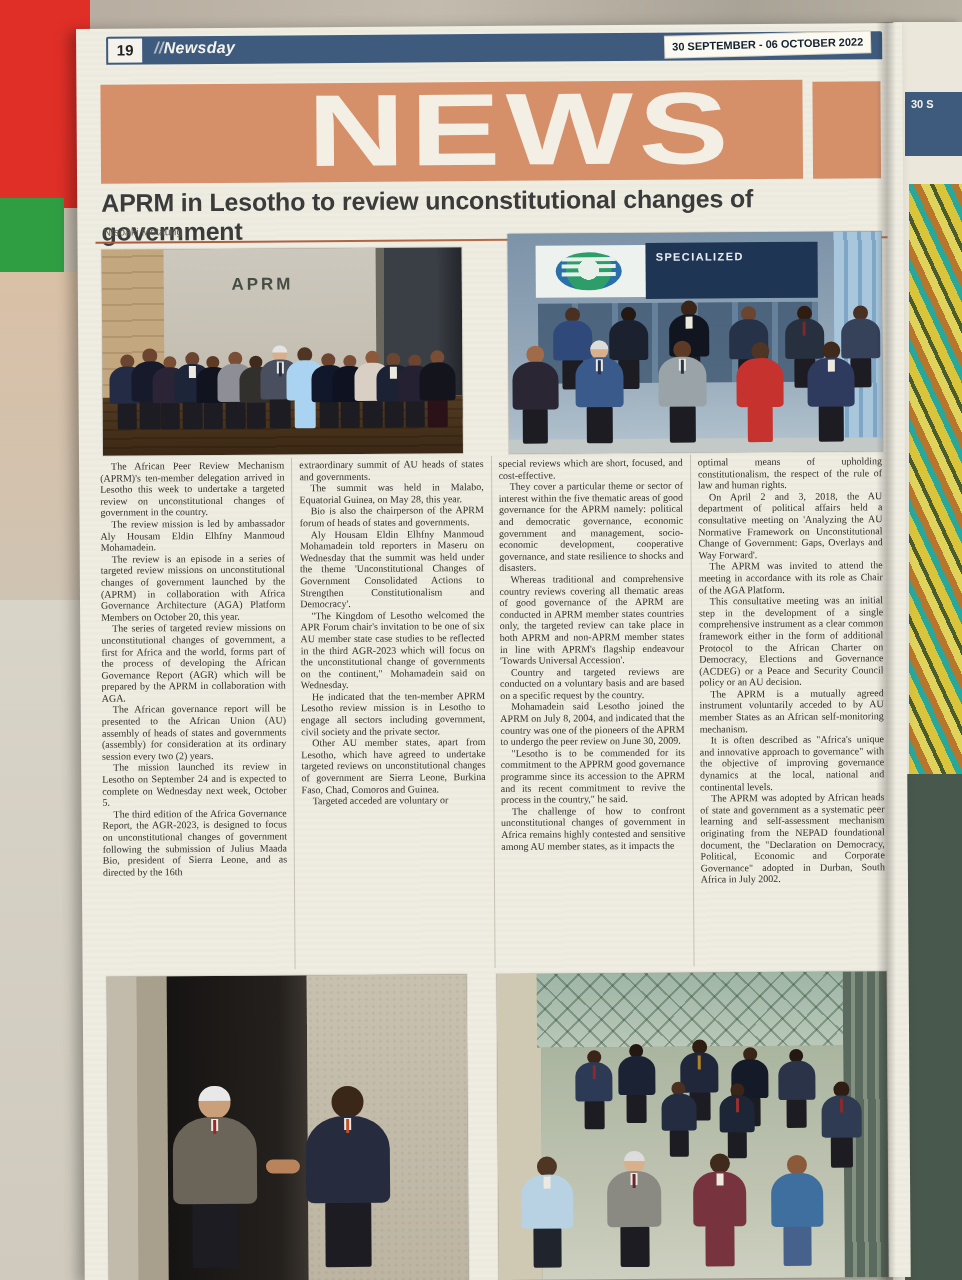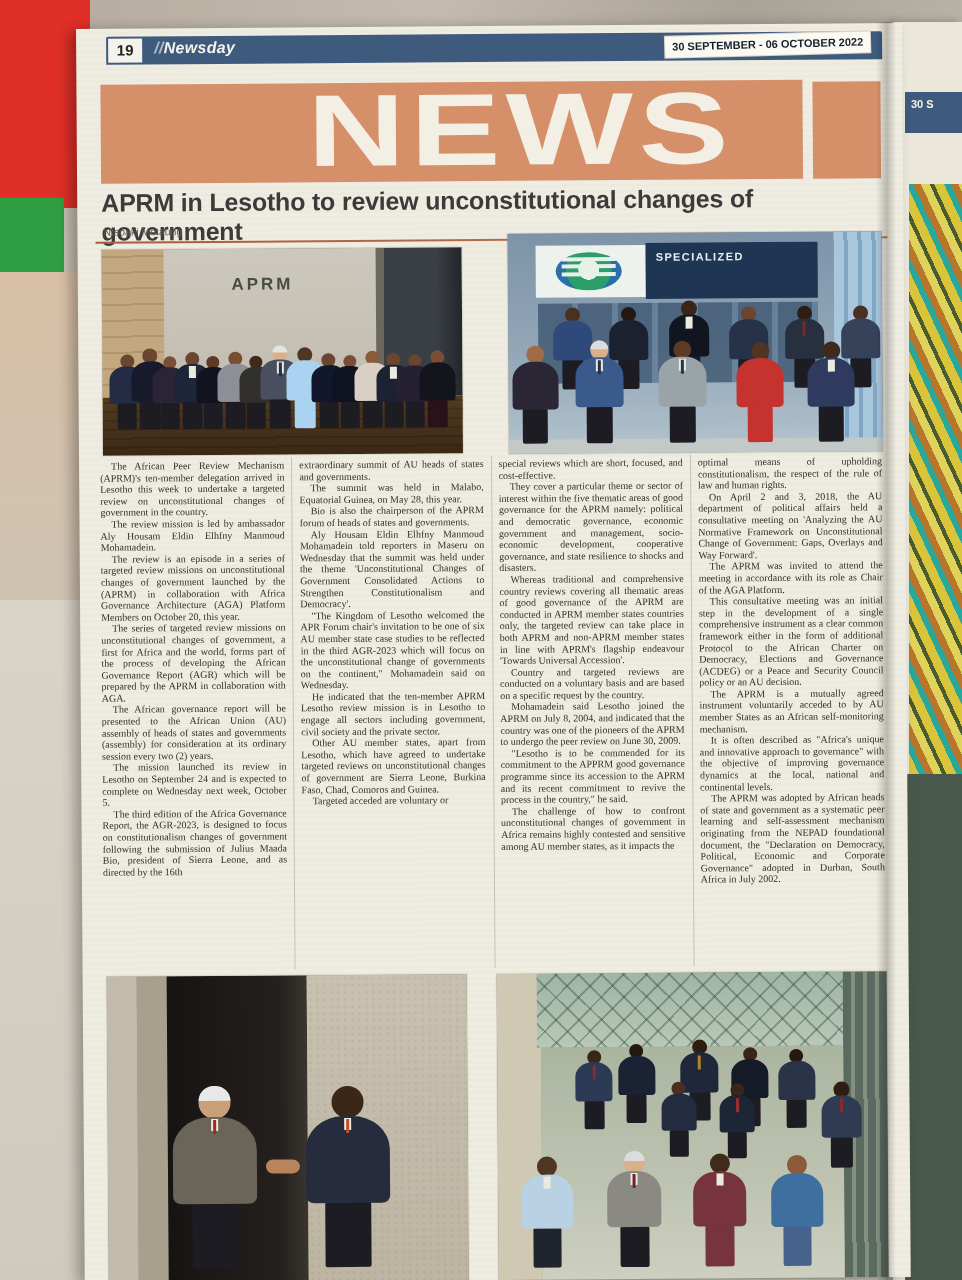--- a/index.html
+++ b/index.html
@@ -7,21 +7,21 @@
 
   
   .bg-red{position:absolute;left:0;top:0;width:90px;height:208px;background:#e02f27;}
   .bg-green{position:absolute;left:0;top:198px;width:64px;height:78px;background:#2f9e43;}
   .bg-skin{position:absolute;left:0;top:272px;width:86px;height:330px;background:linear-gradient(#d9c0a6,#cfc3b2);}
   .bg-left-lower{position:absolute;left:0;top:600px;width:86px;height:680px;background:linear-gradient(#d9d4c8,#cfcabd);}
   .bg-topstrip{position:absolute;left:86px;top:0;width:876px;height:30px;background:linear-gradient(90deg,#b7ada0,#c3bcae 40%,#a9a296 75%,#b8b2a4);}
 
   
   .next-page{position:absolute;left:893px;top:22px;width:69px;height:1258px;background:#ebe8db;box-shadow:-4px 0 8px rgba(0,0,0,.28);}
-  .next-page .np-bar{position:absolute;left:12px;top:70px;width:57px;height:41px;background:#3e5a7d;color:#f2f1ea;font-weight:bold;font-size:11px;padding-top:6px;padding-left:6px;box-sizing:border-box;}
+  .next-page .np-bar{position:absolute;left:12px;top:70px;width:57px;height:64px;background:#3e5a7d;color:#f2f1ea;font-weight:bold;font-size:11px;padding-top:6px;padding-left:6px;box-sizing:border-box;}
   .next-page .np-art{position:absolute;left:16px;top:162px;width:53px;height:590px;
      background:repeating-linear-gradient(65deg,#d9c43a 0 9px,#2aa79b 9px 15px,#b8762c 15px 22px,#e0d35c 22px 30px,#4a5b2e 30px 34px);}
   .next-page .np-dark{position:absolute;left:12px;top:752px;width:57px;height:528px;background:#49584c;}
   .page-crease{position:absolute;left:876px;top:22px;width:20px;height:1258px;background:linear-gradient(90deg,rgba(0,0,0,0) 0,rgba(0,0,0,.22) 55%,rgba(0,0,0,0) 100%);z-index:5;}
 
   
   .sheet{position:absolute;left:76px;top:26px;width:826px;height:1254px;background:#efece1;
     box-shadow:-7px 2px 14px rgba(0,0,0,.30);transform:rotate(-0.4deg);transform-origin:50% 0;}
   .sheet:before{content:"";position:absolute;inset:0;background:repeating-linear-gradient(0deg,rgba(0,0,0,.012) 0 3px,rgba(255,255,255,.012) 3px 6px);pointer-events:none;}
 
@@ -332,21 +332,21 @@
       </div>
 
     <div class="cols">
         <div class="col">
           <p>The African Peer Review Mechanism (APRM)'s ten-member delegation arrived in Lesotho this week to undertake a targeted review on unconstitutional changes of government in the country.</p>
           <p>The review mission is led by ambassador Aly Housam Eldin Elhfny Manmoud Mohamadein.</p>
           <p>The review is an episode in a series of targeted review missions on unconstitutional changes of government launched by the (APRM) in collaboration with Africa Governance Architecture (AGA) Platform Members on October 20, this year.</p>
           <p>The series of targeted review missions on unconstitutional changes of government, a first for Africa and the world, forms part of the process of developing the African Governance Report (AGR) which will be prepared by the APRM in collaboration with AGA.</p>
           <p>The African governance report will be presented to the African Union (AU) assembly of heads of states and governments (assembly) for consideration at its ordinary session every two (2) years.</p>
           <p>The mission launched its review in Lesotho on September 24 and is expected to complete on Wednesday next week, October 5.</p>
-          <p>The third edition of the Africa Governance Report, the AGR-2023, is designed to focus on constitutionalism changes of government following the submission of Julius Maada Bio, president of Sierra Leone, and as directed by the 16th</p>
+          <p>The third edition of the Africa Governance Report, the AGR-2023, is designed to focus on unconstitutional changes of government following the submission of Julius Maada Bio, president of Sierra Leone, and as directed by the 16th</p>
         </div>
         <div class="col">
           <p class="noindent">extraordinary summit of AU heads of states and governments.</p>
           <p>The summit was held in Malabo, Equatorial Guinea, on May 28, this year.</p>
           <p>Bio is also the chairperson of the APRM forum of heads of states and governments.</p>
           <p>Aly Housam Eldin Elhfny Manmoud Mohamadein told reporters in Maseru on Wednesday that the summit was held under the theme 'Unconstitutional Changes of Government Consolidated Actions to Strengthen Constitutionalism and Democracy'.</p>
           <p>"The Kingdom of Lesotho welcomed the APR Forum chair's invitation to be one of six AU member state case studies to be reflected in the third AGR-2023 which will focus on the unconstitutional change of governments on the continent," Mohamadein said on Wednesday.</p>
           <p>He indicated that the ten-member APRM Lesotho review mission is in Lesotho to engage all sectors including government, civil society and the private sector.</p>
           <p>Other AU member states, apart from Lesotho, which have agreed to undertake targeted reviews on unconstitutional changes of government are Sierra Leone, Burkina Faso, Chad, Comoros and Guinea.</p>
           <p>Targeted acceded are voluntary or</p>

